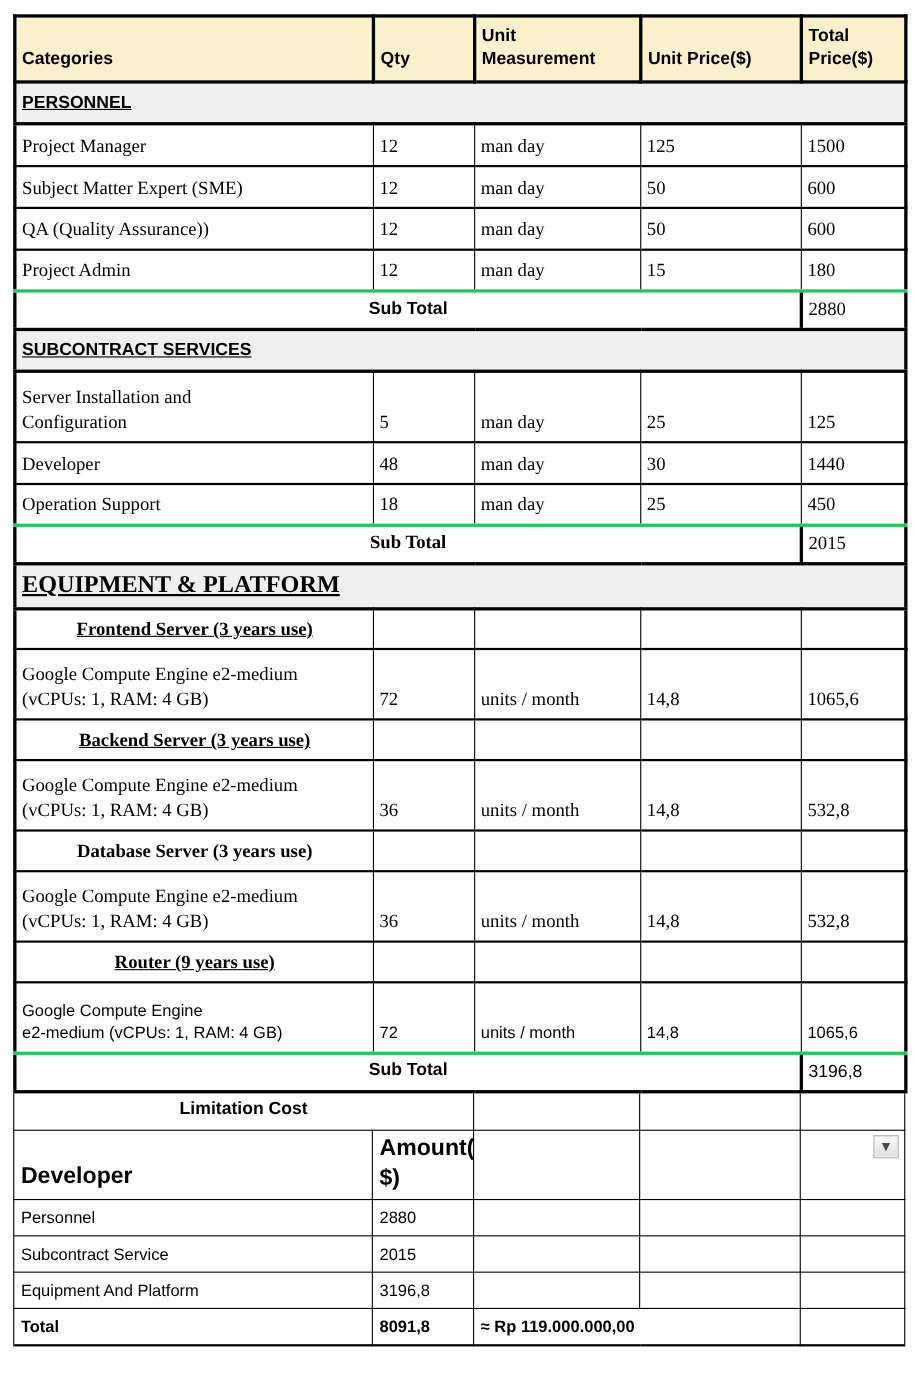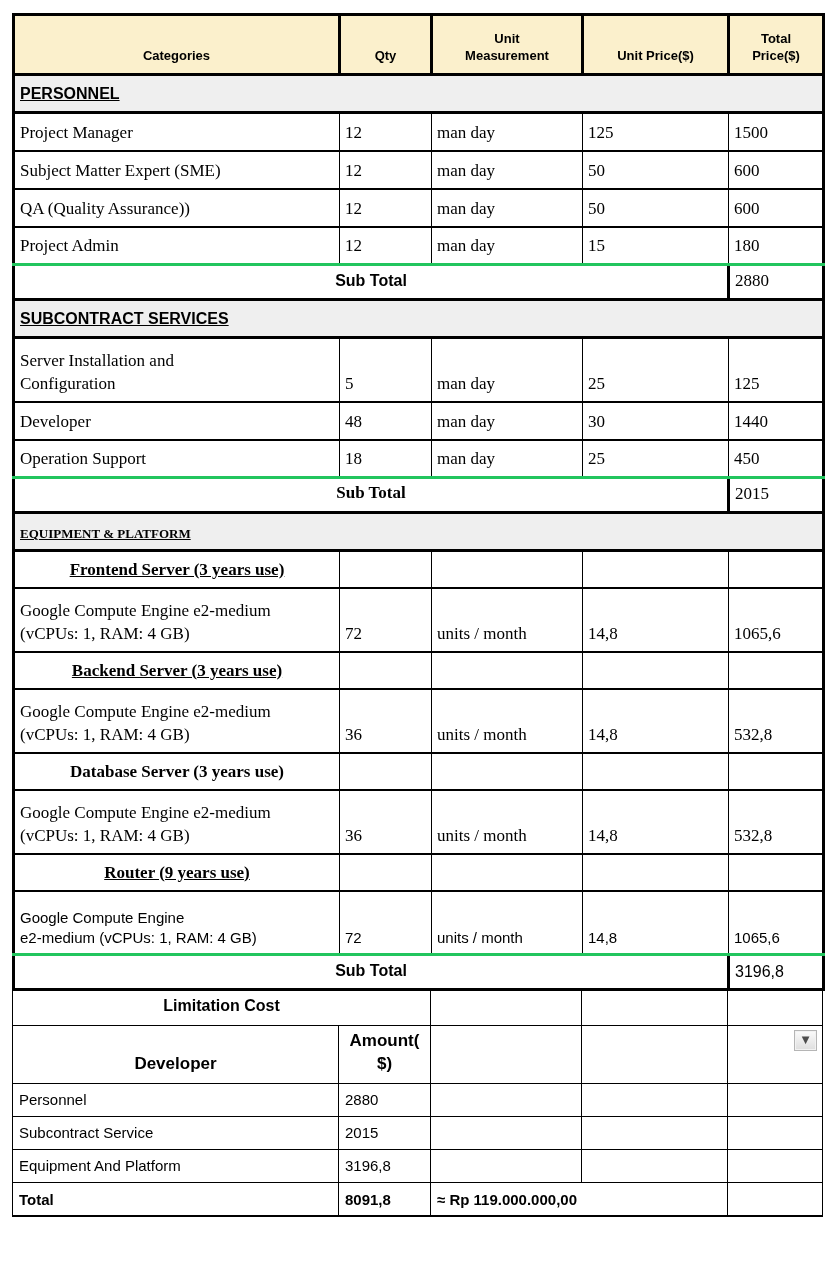--- a/index.html
+++ b/index.html
@@ -22,35 +22,35 @@
     padding: 2px 5px 5px 5px;
     white-space: pre-line; overflow: hidden;
   }
 
   
   tr.head { height: 60px; }
   tr.head > td {
     border: 3px solid #000;
     background: #FBF0CC;
     font-family: "Liberation Sans", sans-serif;
-    font-weight: bold; font-size: 13px; line-height: 1.3;
-    text-align: center; vertical-align: bottom; padding-bottom: 8px;
+    font-weight: bold; font-size: 16px; line-height: 1.3;
+    vertical-align: bottom; padding-bottom: 8px;
   }
 
   
   tr.sect { height: 38px; }
   tr.sect > td {
     border-top: 3px solid #000; border-bottom: 3px solid #000;
     background: #EFEFEF;
     font-family: "Liberation Sans", sans-serif;
     font-weight: bold; font-size: 16px;
     text-decoration: underline;
     padding-bottom: 6px;
   }
-  tr.sect.serif > td { font-family: "Liberation Serif", serif; font-size: 13px; }
+  tr.sect.serif > td { font-family: "Liberation Serif", serif; font-size: 22px; }
 
   
   tr.data  { height: 38px; margin-top: 20px; }
   tr.data2 { height: 64px; }
 
   
   tr.sub { height: 35px; }
   tr.sub > td { border-top: 3px solid #22c55e; border-bottom: 3px solid #000; margin-top: 12px; }
   tr.sub td.lbl { text-align: center; vertical-align: middle; font-weight: bold; font-size: 16px; }
   tr.sub td.lbl.sanslbl  { font-family: "Liberation Sans", sans-serif; }
@@ -74,21 +74,21 @@
   
   #limitation-table td {
     border: 1px solid #000;
     font-family: "Liberation Sans", sans-serif;
     font-size: 15px; padding: 2px 6px 5px 6px;
   }
   #limitation-table tr.title-row { height: 34px; }
   #limitation-table tr.title-row > td { border-top: 0; }
   #limitation-table td.title { font-weight: bold; font-size: 16px; text-align: center; vertical-align: middle; }
   #limitation-table tr.colhead { height: 58px; }
-  #limitation-table td.ch { font-weight: bold; font-size: 17px; text-align: center; line-height: 1.3; }
+  #limitation-table td.ch { font-weight: bold; font-size: 21px; text-align: left; line-height: 1.3; }
   #limitation-table td.ch.bottom { vertical-align: bottom; padding-bottom: 7px; }
   #limitation-table td.ch.mid { vertical-align: middle; }
   #limitation-table tr.lrow { height: 33px; }
   #limitation-table tr.trow { height: 34px; }
   td.rel { position: relative; }
 
   
   .dd {
     position: absolute; top: 4px; right: 5px;
     width: 23px; height: 21px;

